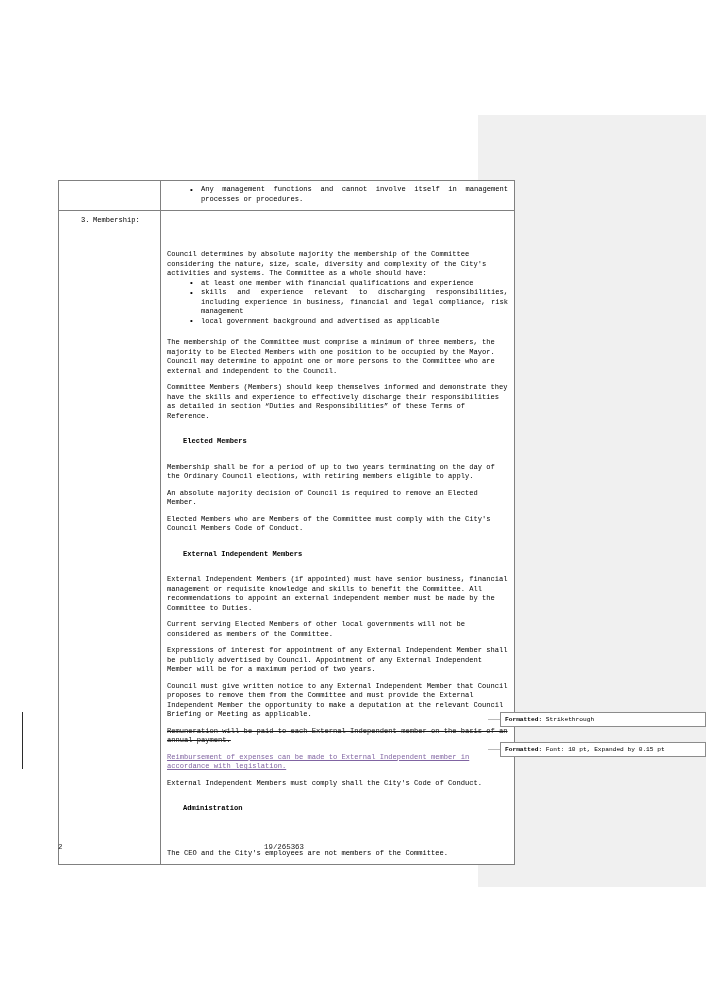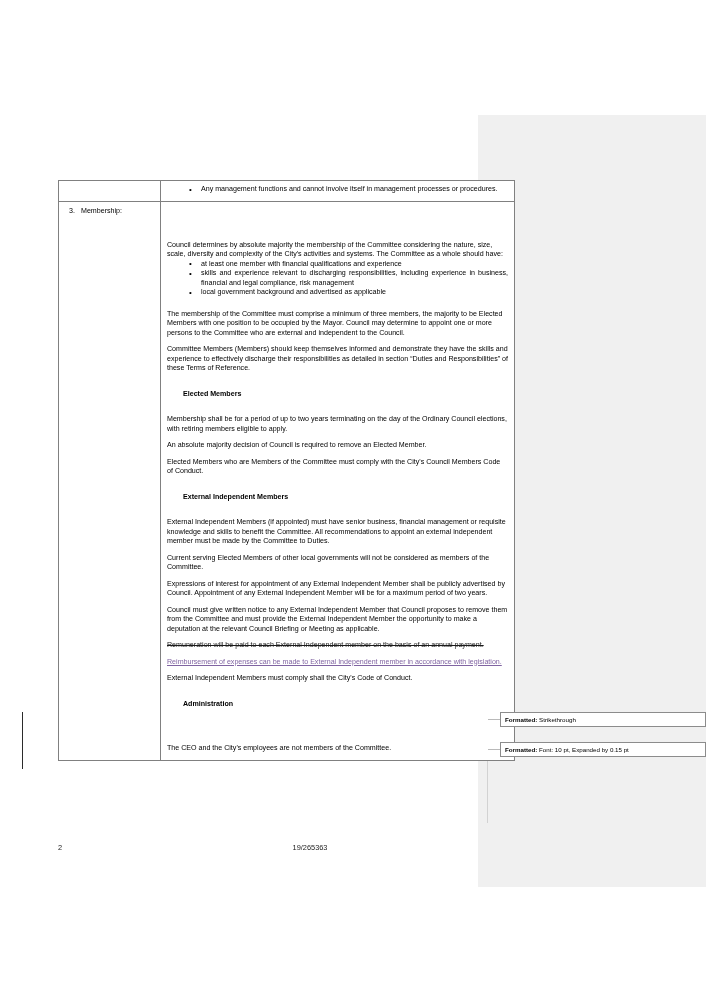--- a/index.html
+++ b/index.html
@@ -16,20 +16,21 @@
     overflow: hidden;
   }
 
   
   #page {
     position: absolute;
     left: 0; top: 0;
     width: 706px;
     height: 1005px;
     background: #ffffff;
+    font-family: Liberation Mono, monospace;
   }
 
   
   #markup-margin {
     position: absolute;
     left: 478px;
     top: 115px;
     width: 228px;
     height: 772px;
     background: #f0f0f0;
@@ -60,20 +61,21 @@
   }
 
   .row-tall td { }
 
   
   .label-text {
     display: block;
     padding-left: 4px;
     padding-top: 1px;
     white-space: nowrap;
+    margin-left: 12px;
   }
   .label-num {
     display: inline-block;
     width: 12px;
   }
 
   
   p.para {
     margin: 0 0 7px 0;
   }
@@ -194,21 +196,20 @@
     top: 0;
   }
   #footer .ref {
     position: absolute;
     left: 0;
     top: 0;
     width: 420px;
     text-align: center;
     padding-left: 32px;
     box-sizing: border-box;
-    margin-left: 26px;
   }
 </style>
 </head>
 <body>
 
 <div id="page">
 
   <div id="markup-margin"></div>
 
   <div id="gutter-rule"></div>

